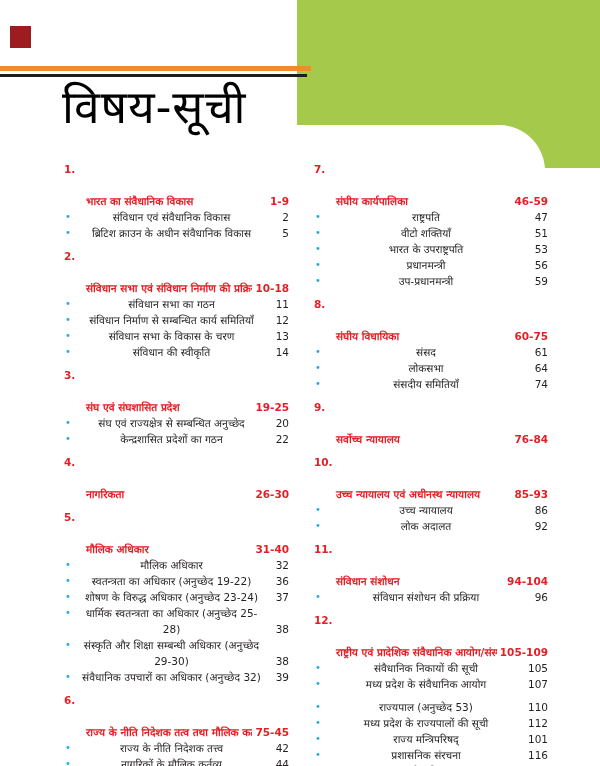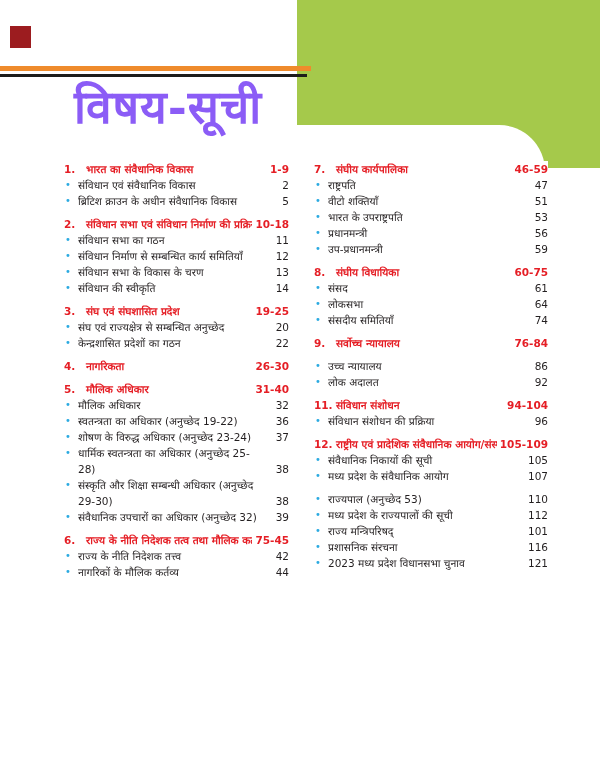--- a/index.html
+++ b/index.html
@@ -9,37 +9,37 @@
   }
   
   .green-main{position:absolute;left:297px;top:0;width:303px;height:125px;background:#a5c94b;}
   .green-tab{position:absolute;left:500px;top:0;width:100px;height:168px;background:#a5c94b;}
   .white-fillet{position:absolute;left:297px;top:125px;width:248px;height:60px;background:#ffffff;border-top-right-radius:46px;}
   .orange-line{position:absolute;left:0;top:66px;width:311px;height:5px;background:#ef8b2c;}
   .black-line{position:absolute;left:0;top:74px;width:307px;height:3px;background:#1d1d1b;}
   .corner-square{position:absolute;left:10px;top:26px;width:21px;height:22px;background:#9c1c1f;}
   
   .page-title{
-    position:absolute;left:62px;top:74px;font-size:46px;font-weight:700;color:#8b5cf6;
-    font-family:"DejaVu Serif","Liberation Serif",serif;letter-spacing:1px;white-space:nowrap;margin-left:12px;
+    position:absolute;left:62px;top:74px;font-size:46px;font-weight:400;color:#000000;
+    font-family:"DejaVu Serif","Liberation Serif",serif;letter-spacing:1px;white-space:nowrap;
   }
   
   .col{position:absolute;top:161px;font-size:10.5px;line-height:16px;}
   .col-left{left:64px;width:225px;}
   .col-right{left:314px;width:234px;}
   .chapter{margin-bottom:7px;}
   .ch-head{display:flex;font-weight:700;color:#e51e25;}
   .ch-num{flex:0 0 22px;width:22px;}
   .ch-body{flex:1;position:relative;}
-  .ch-title{display:block;padding-right:4px;}
+  .ch-title{display:block;padding-right:4px;margin-top:32px;}
   .ch-pages{position:absolute;right:0;bottom:0;white-space:nowrap;background:#ffffff;padding-left:3px;text-align:center;}
   .item{display:flex;}
   .it-bullet{flex:0 0 13px;width:13px;color:#2baae1;padding-left:1px;font-size:10px;}
   .it-body{flex:1;position:relative;}
-  .it-label{display:block;padding-right:24px;}
+  .it-label{display:block;padding-right:24px;text-align:center;}
   .it-page{position:absolute;right:0;bottom:0;white-space:nowrap;}
 </style>
 </head>
 <body>
 
 <div class="green-tab"></div>
 <div class="green-main"></div>
 <div class="white-fillet"></div>
 <div class="orange-line"></div>
 <div class="black-line"></div>
@@ -293,20 +293,27 @@
     <div class="chapter">
       <div class="ch-head">
         <span class="ch-num">9.</span>
         <div class="ch-body">
           <span class="ch-title">सर्वोच्च न्यायालय</span>
           <span class="ch-pages">76-84</span>
         </div>
       </div>
     </div>
     <div class="chapter">
+      <div class="ch-head">
+        <span class="ch-num">10.</span>
+        <div class="ch-body">
+          <span class="ch-title">उच्च न्यायालय एवं अधीनस्थ न्यायालय</span>
+          <span class="ch-pages">85-93</span>
+        </div>
+      </div>
       <div class="item">
         <span class="it-bullet">•</span>
         <div class="it-body">
           <span class="it-label">उच्च न्यायालय</span>
           <span class="it-page">86</span>
         </div>
       </div>
       <div class="item">
         <span class="it-bullet">•</span>
         <div class="it-body">

